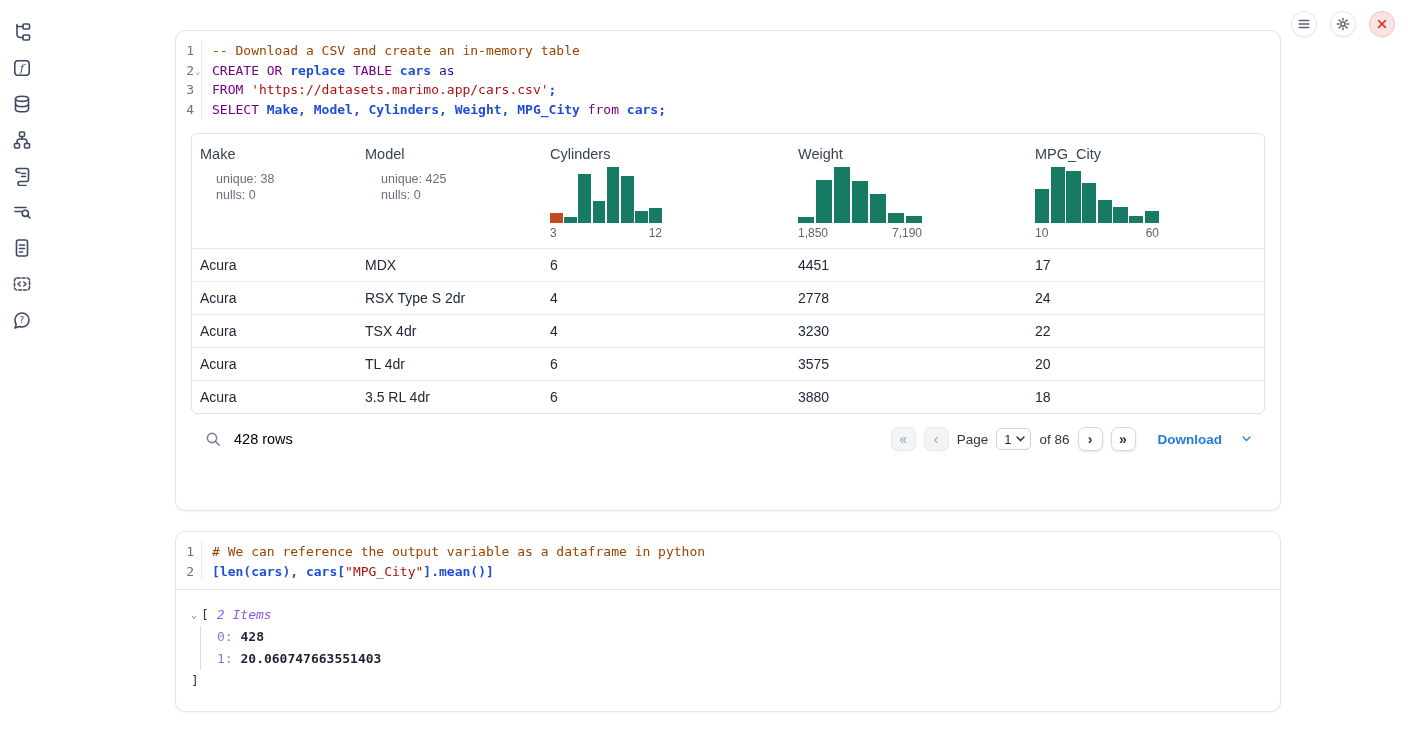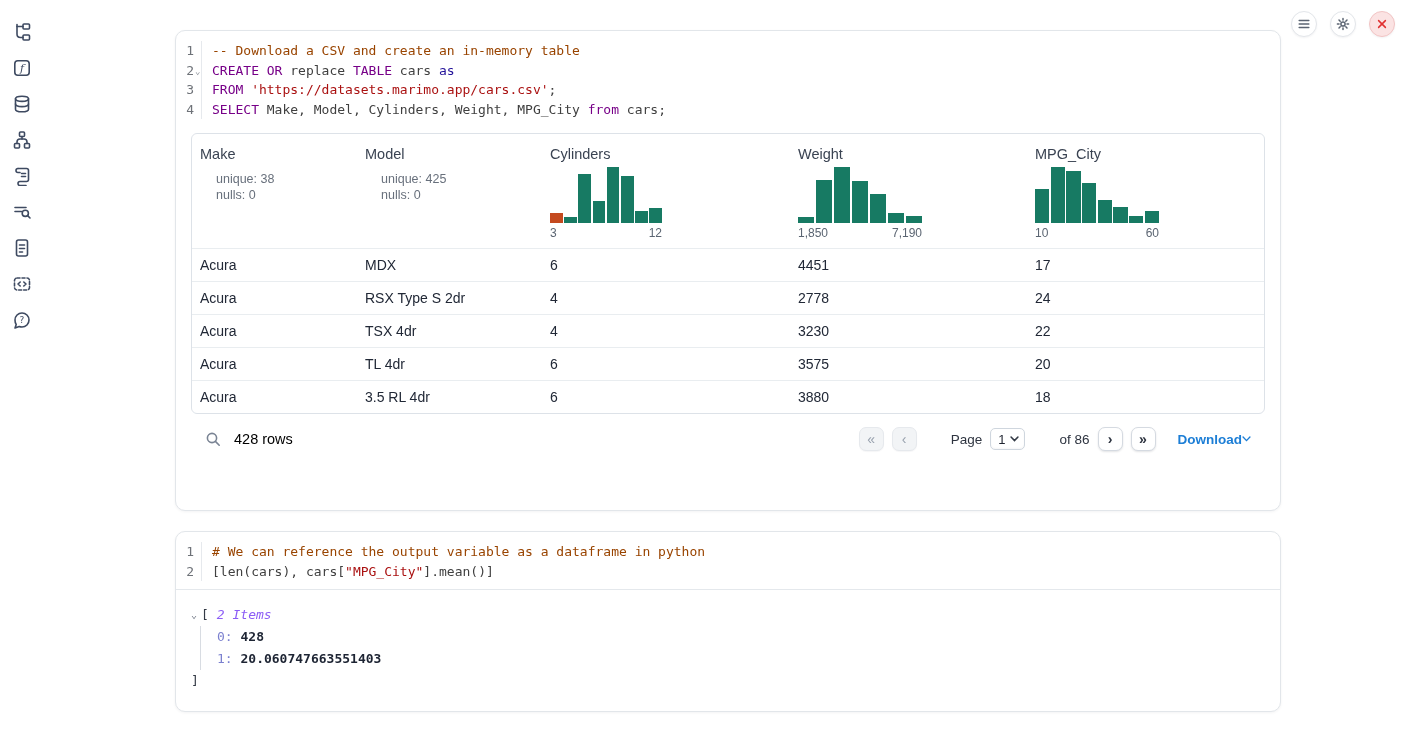--- a/index.html
+++ b/index.html
@@ -33,21 +33,21 @@
             font-size:13px; line-height:19.6px; cursor:text; }
   .gutter { min-width:26px; text-align:right; color:#6e7278; border-right:1px solid #e6e9ed;
             padding-right:7px; position:relative; }
   .gutter .ln { position:relative; }
   .gutter .fold { position:absolute; left:100%; margin-left:1px; top:1px; font-size:9px; color:#8b9098; }
   .codebox { padding-left:10px; white-space:pre; }
   .tok-com  { color:#994400; }
   .tok-kw   { color:#770088;text-align:right; }
   .tok-str  { color:#aa1111; }
   .tok-atom { color:#221199; }
-  .tok-plain{ color:#404040; }
+  .tok-plain{ color:#1d4ed8;font-weight:bold; }
 
   .outvar-bar { display:flex; align-items:center; height:30px; padding:0 12px; margin-top:2px;
                 border-bottom:1px solid #e4e8ec; }
   .outvar-label { font-size:12px; font-weight:bold; color:#1673b1; }
   .outvar-input { width:80px; height:18px; margin-left:8px; border:1px solid #ccd3da; border-radius:4px;
                   padding:0 6px; font-size:12px; font-weight:bold; color:#1673b1;
                   font-family:"Liberation Sans", sans-serif; outline:none; }
   .lang-badge { margin-left:auto; margin-right:22px; font-size:12px; font-weight:bold; color:#1673b1; }
 
   .cell-output { padding:14px 15px 12px 15px; }
@@ -75,26 +75,26 @@
   .search-ico { width:17px; height:17px; margin-left:12px; cursor:pointer; }
   .search-ico svg { width:17px; height:17px; stroke:#7a8494; fill:none; stroke-width:1.6; stroke-linecap:round; }
   .rowcount { margin-left:12px; font-size:14.5px; color:#000000; }
   .pager { margin-left:auto; display:flex; align-items:center; gap:8px; }
   .pg-btn { width:25px; height:24px; border-radius:7px; display:flex; align-items:center; justify-content:center;
             font-size:14px; cursor:pointer; user-select:none; }
   .pg-btn.disabled { background:#f2f4f6; border:1px solid #e6e9ed; color:#98a1ae;
                      box-shadow:0 1px 1px rgba(16,24,40,.04); }
   .pg-btn.enabled { background:#fff; border:1px solid #d5dae1; color:#2e3440;
                     box-shadow:0 1px 2px rgba(16,24,40,.12); font-weight:bold; }
-  .pg-text { font-size:13.5px; color:#2e3440;margin-left:26px; }
+  .pg-text { font-size:13.5px; color:#2e3440; }
   .page-select { height:22px; min-width:35px; border:1px solid #cfd6de; border-radius:5px; background:#fff;
                  display:flex; align-items:center; padding:0 5px 0 7px; gap:5px; cursor:pointer;
                  font-size:13px; color:#1f2430; box-shadow:inset 0 -1px 2px rgba(16,24,40,.04); }
   .page-select svg { width:9px; height:6px; stroke:#333a45; stroke-width:1.8; fill:none; stroke-linecap:round; }
-  .download { margin-left:14px; margin-right:12px; display:flex; align-items:center; gap:0;
+  .download { margin-left:14px; margin-right:12px; display:flex; align-items:center; gap:20px;
               color:#1c7ed6; font-size:13.5px; font-weight:bold; cursor:pointer; }
   .download svg { width:9px; height:6px; stroke:#1c7ed6; stroke-width:1.6; fill:none; stroke-linecap:round; }
 
   
   .tree { font-family:"DejaVu Sans Mono", monospace; font-size:13px; line-height:22px; color:#333a45; }
   .tree-head { display:flex; align-items:center; gap:4px; }
   .tree-chevron { font-size:10px; color:#6b7280; cursor:pointer; line-height:1; }
   .tree-items-label { color:#8b5cf6; font-style:italic; margin-left:4px; }
   .tree-entries { margin-left:9px; padding-left:16px; border-left:1px solid #d8dce2; }
   .tree-key { color:#7b80cf; }

